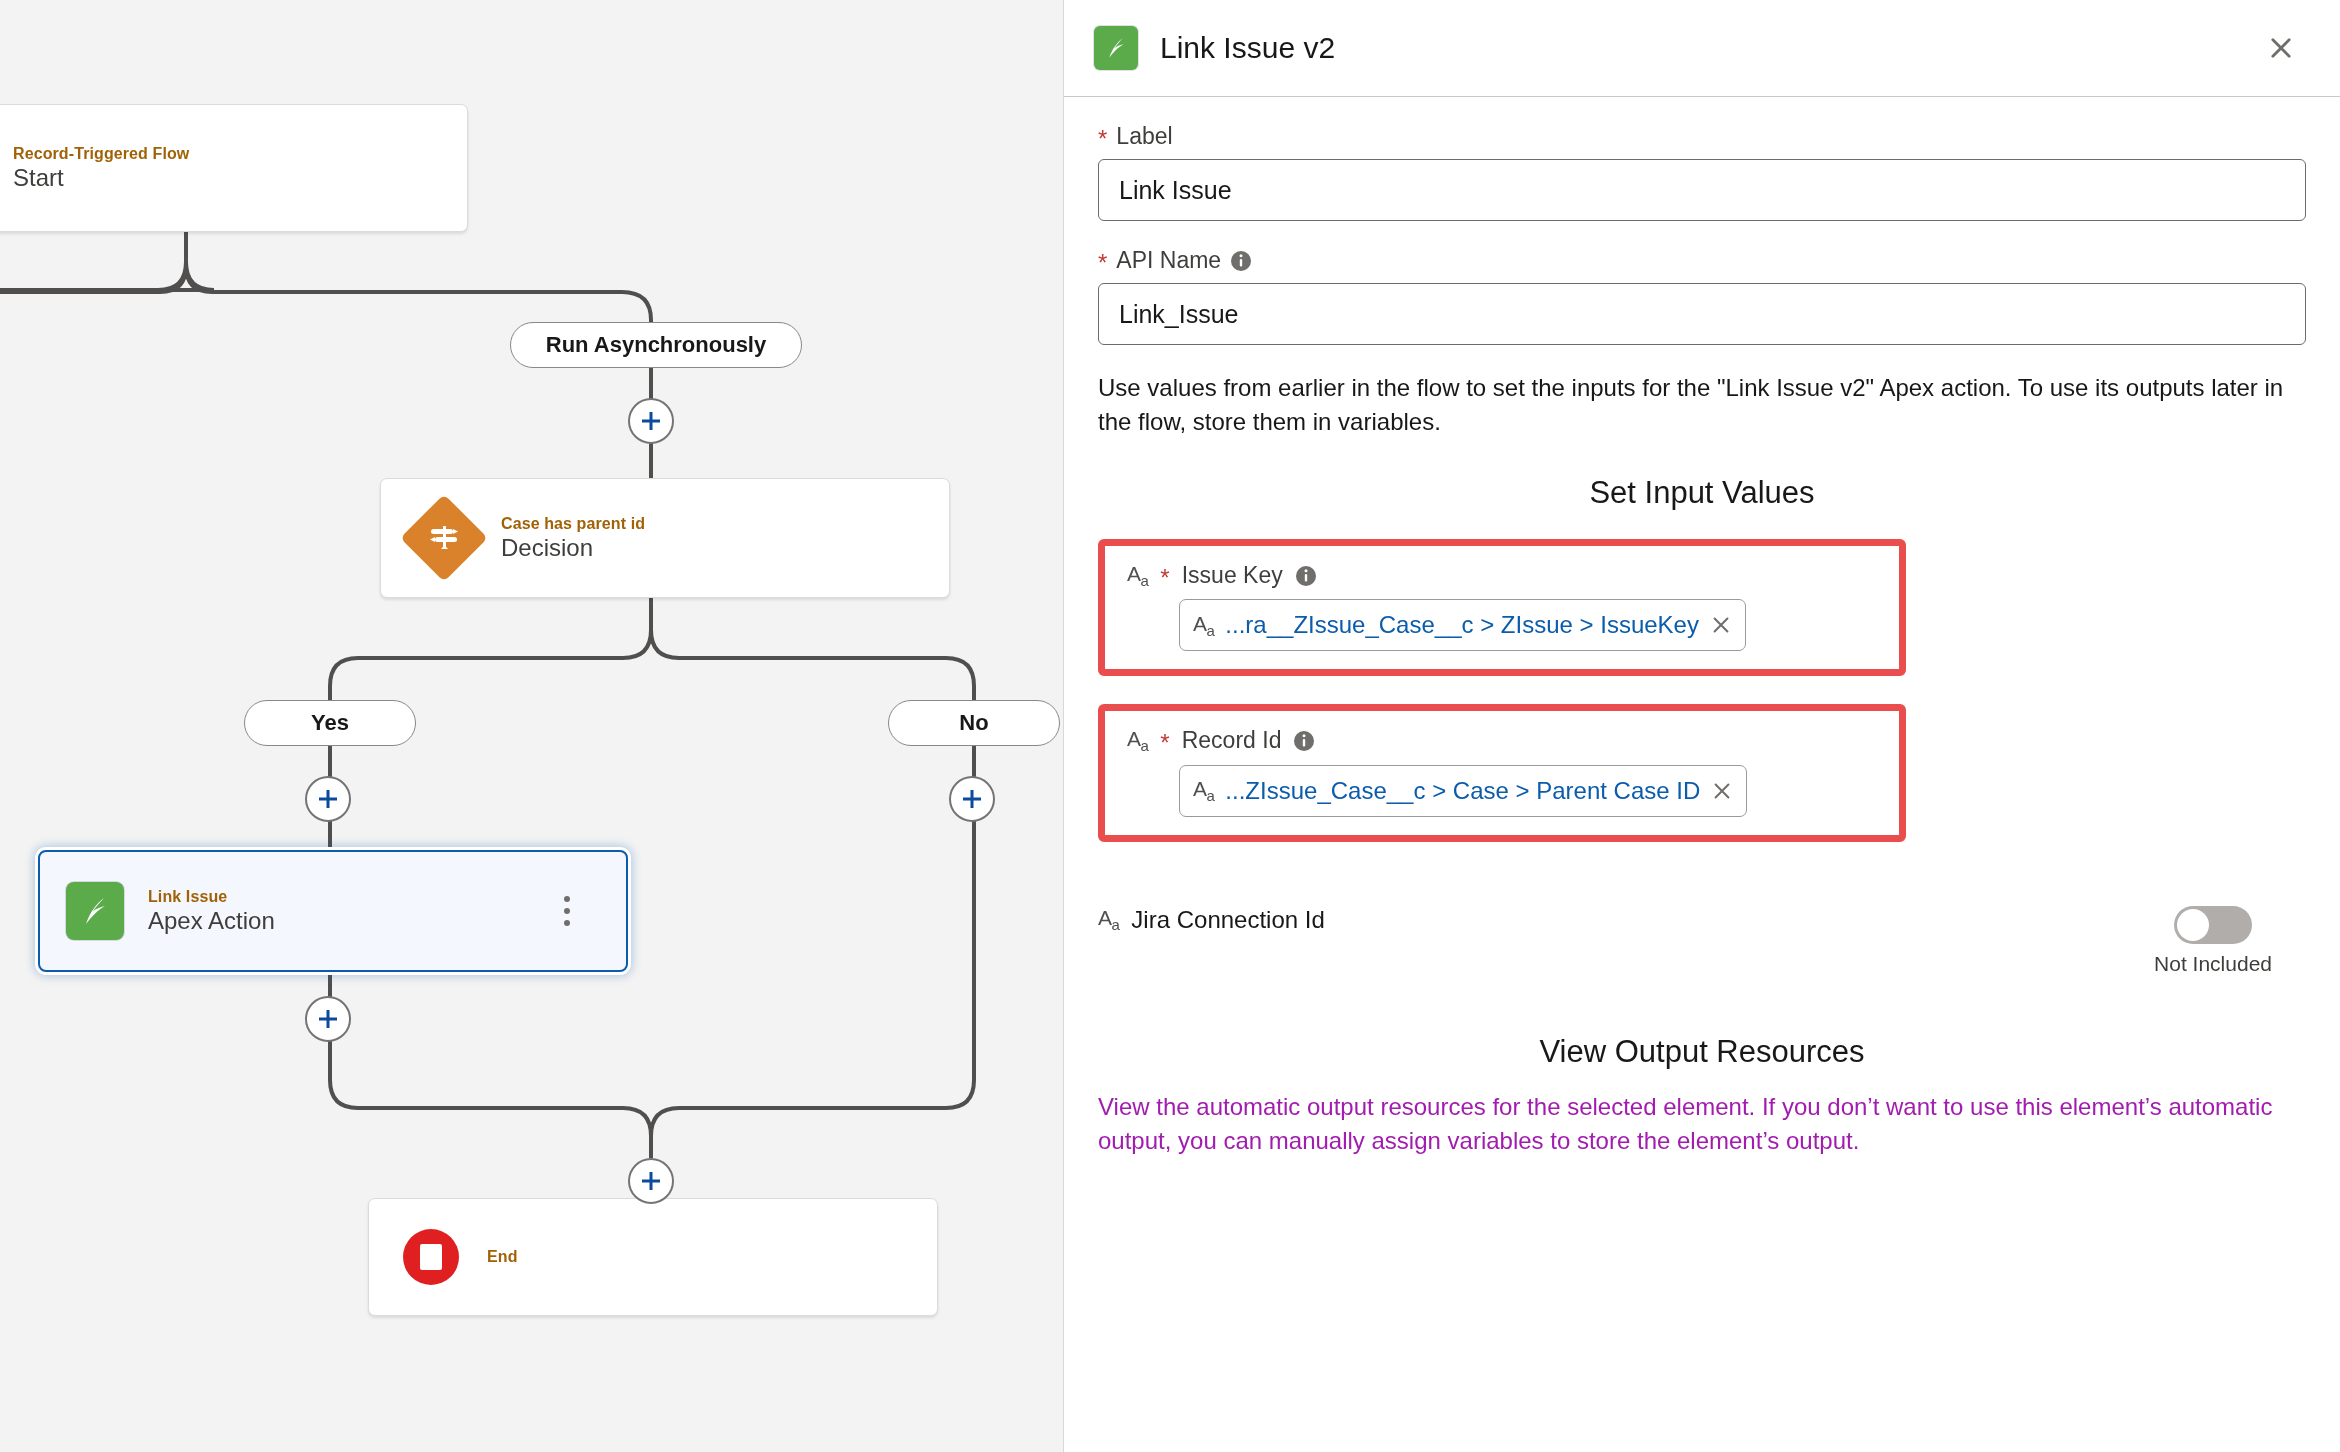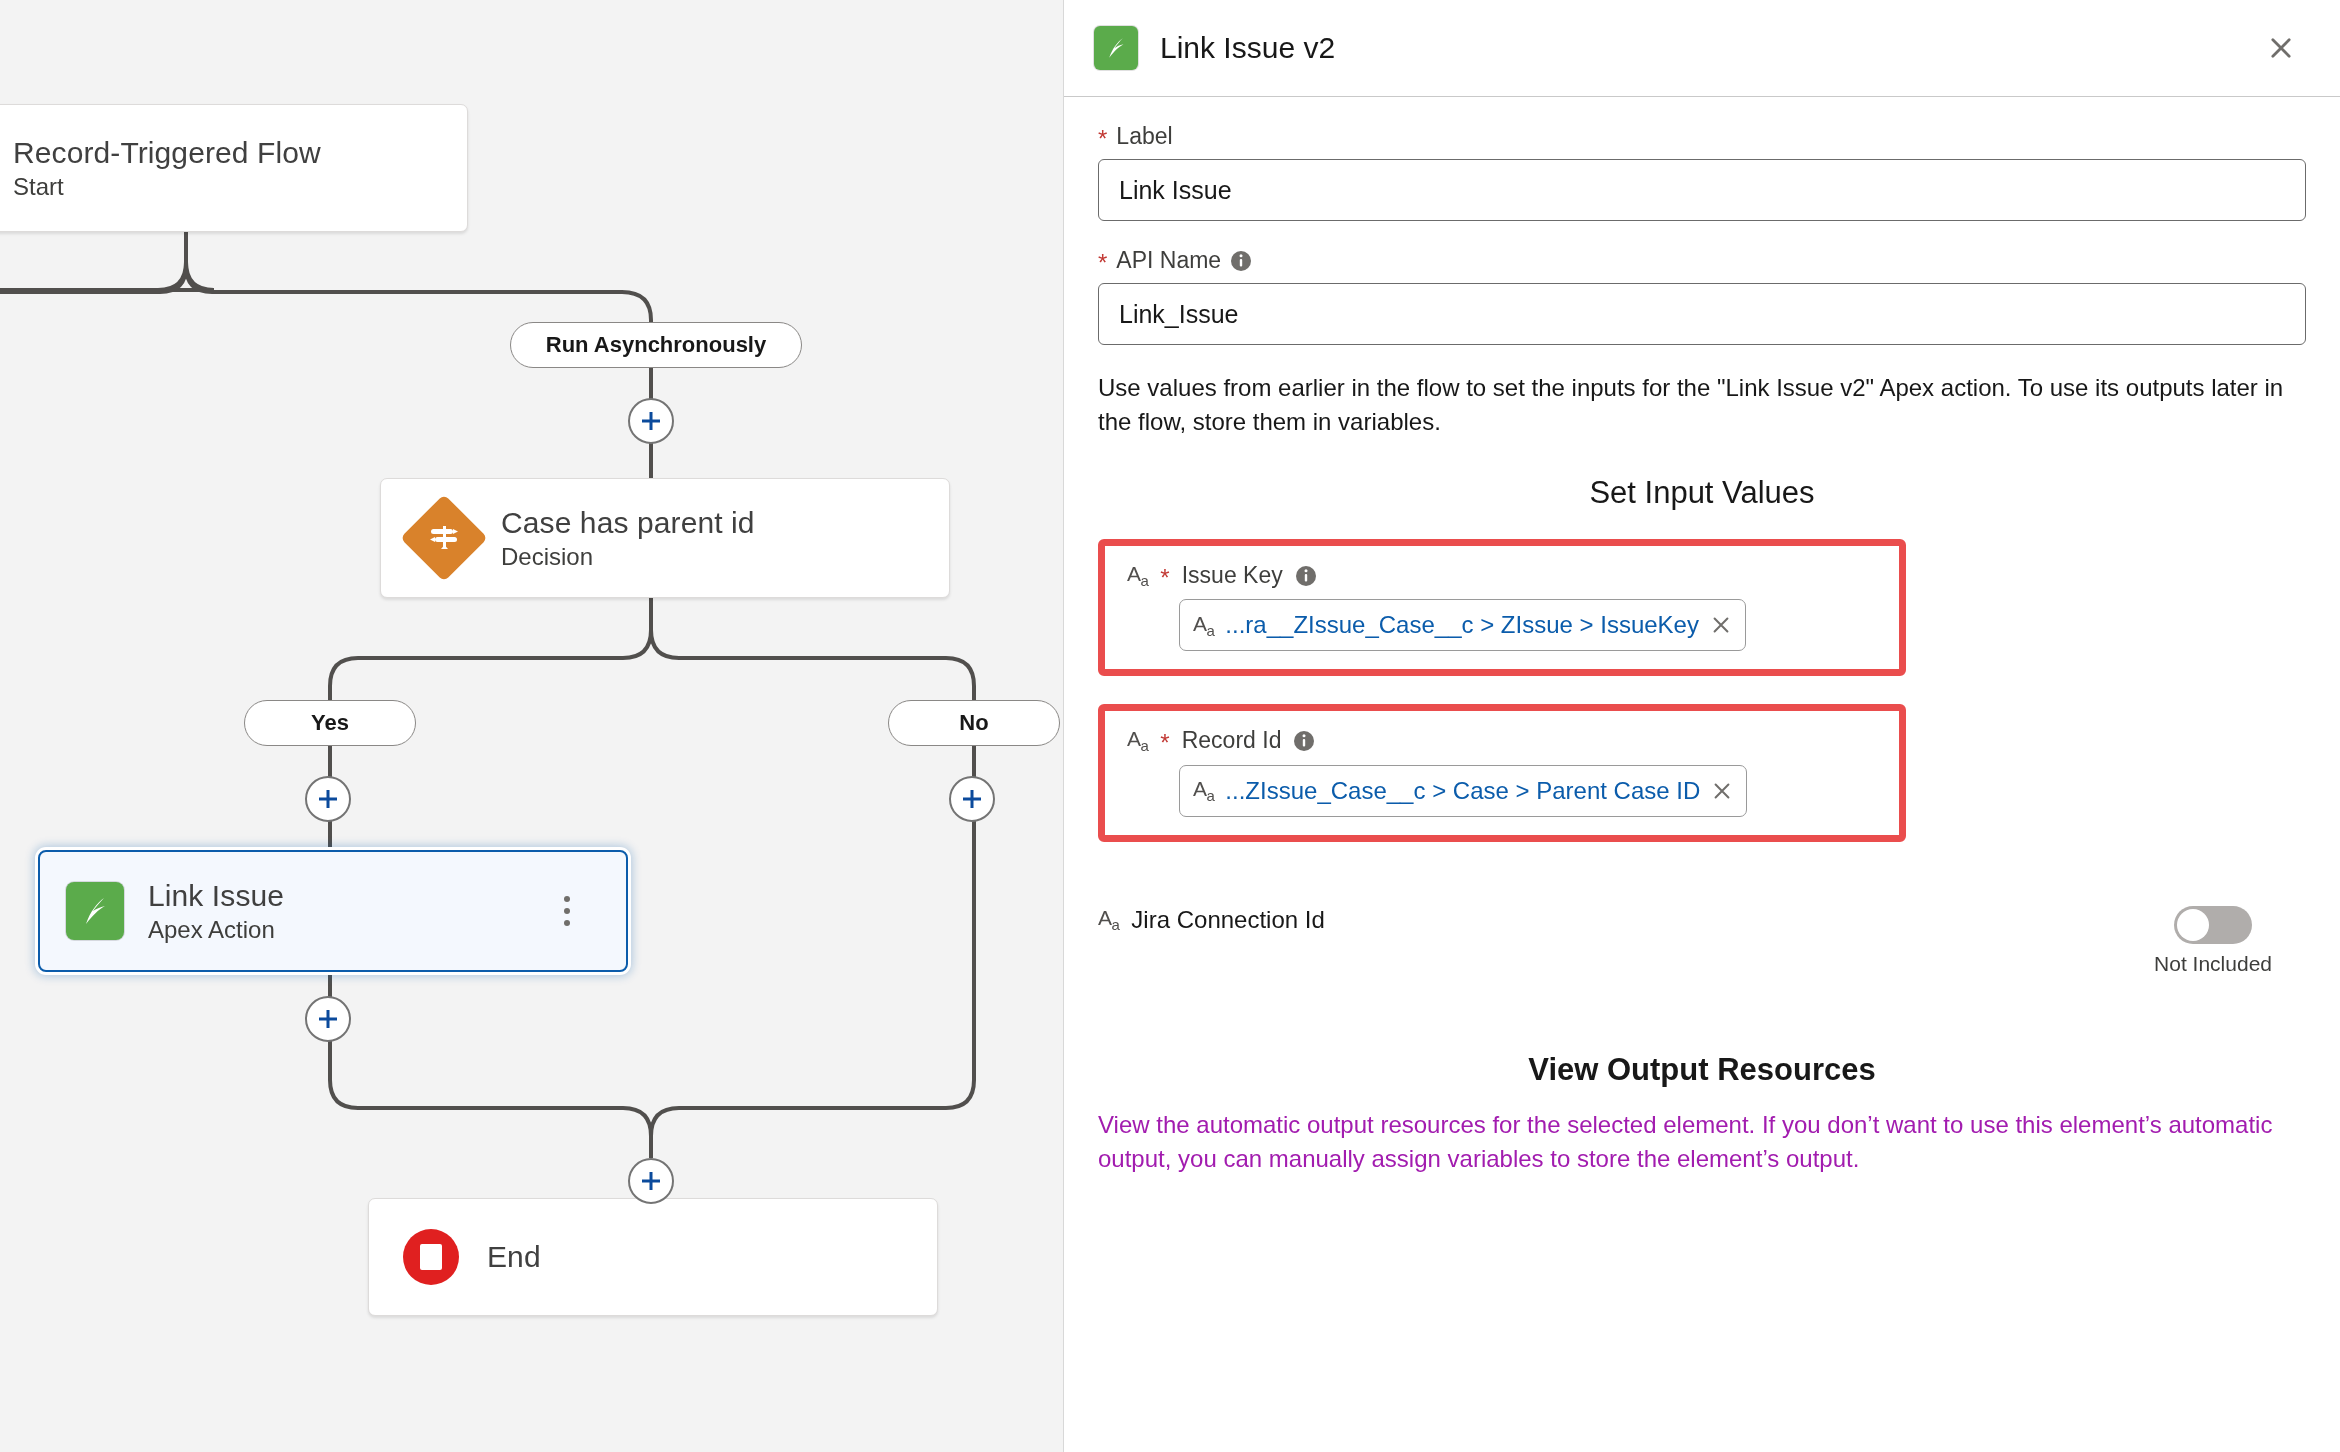--- a/index.html
+++ b/index.html
@@ -25,21 +25,21 @@
   .node-card {
     position: absolute;
     background: #fff;
     border: 1px solid #dddbda;
     border-radius: 7px;
     box-shadow: 0 2px 3px rgba(0,0,0,0.10);
     display: flex;
     align-items: center;
     z-index: 4;
   }
-  .node-title { font-size: 30px; font-weight: normal; color: #404040; line-height: 1.22; letter-spacing: .1px;}
+  .node-title { font-size: 16px; font-weight: bold; color: #a16207; line-height: 1.22; letter-spacing: .1px;}
   .node-sub   { font-size: 24px; font-weight: normal; color: #3e3e3c; line-height: 1.22; }
   .node-text  { display: flex; flex-direction: column; justify-content: center; }
 
   
   #start-node {
     left: -26px; top: 104px; width: 494px; height: 128px;
     padding: 0 0 0 38px;
   }
 
   
@@ -426,18 +426,18 @@
           <span>Jira Connection Id</span>
         </div>
         <div class="toggle-wrap">
           <div class="toggle">
             <div class="knob"></div>
           </div>
           <div class="toggle-label">Not Included</div>
         </div>
       </div>
 
-      <h2 class="section-h" style="margin-top:76px;font-weight:bold;">View Output Resources</h2>
+      <h2 class="section-h" style="margin-top:58px;">View Output Resources</h2>
       <p class="help-para" style="margin-top:20px; color:#a21caf;">View the automatic output resources for the selected element. If you don’t want to use this element’s automatic output, you can manually assign variables to store the element’s output.</p>
 
     </div>
   </div>
 </div>
 
 </body></html>

